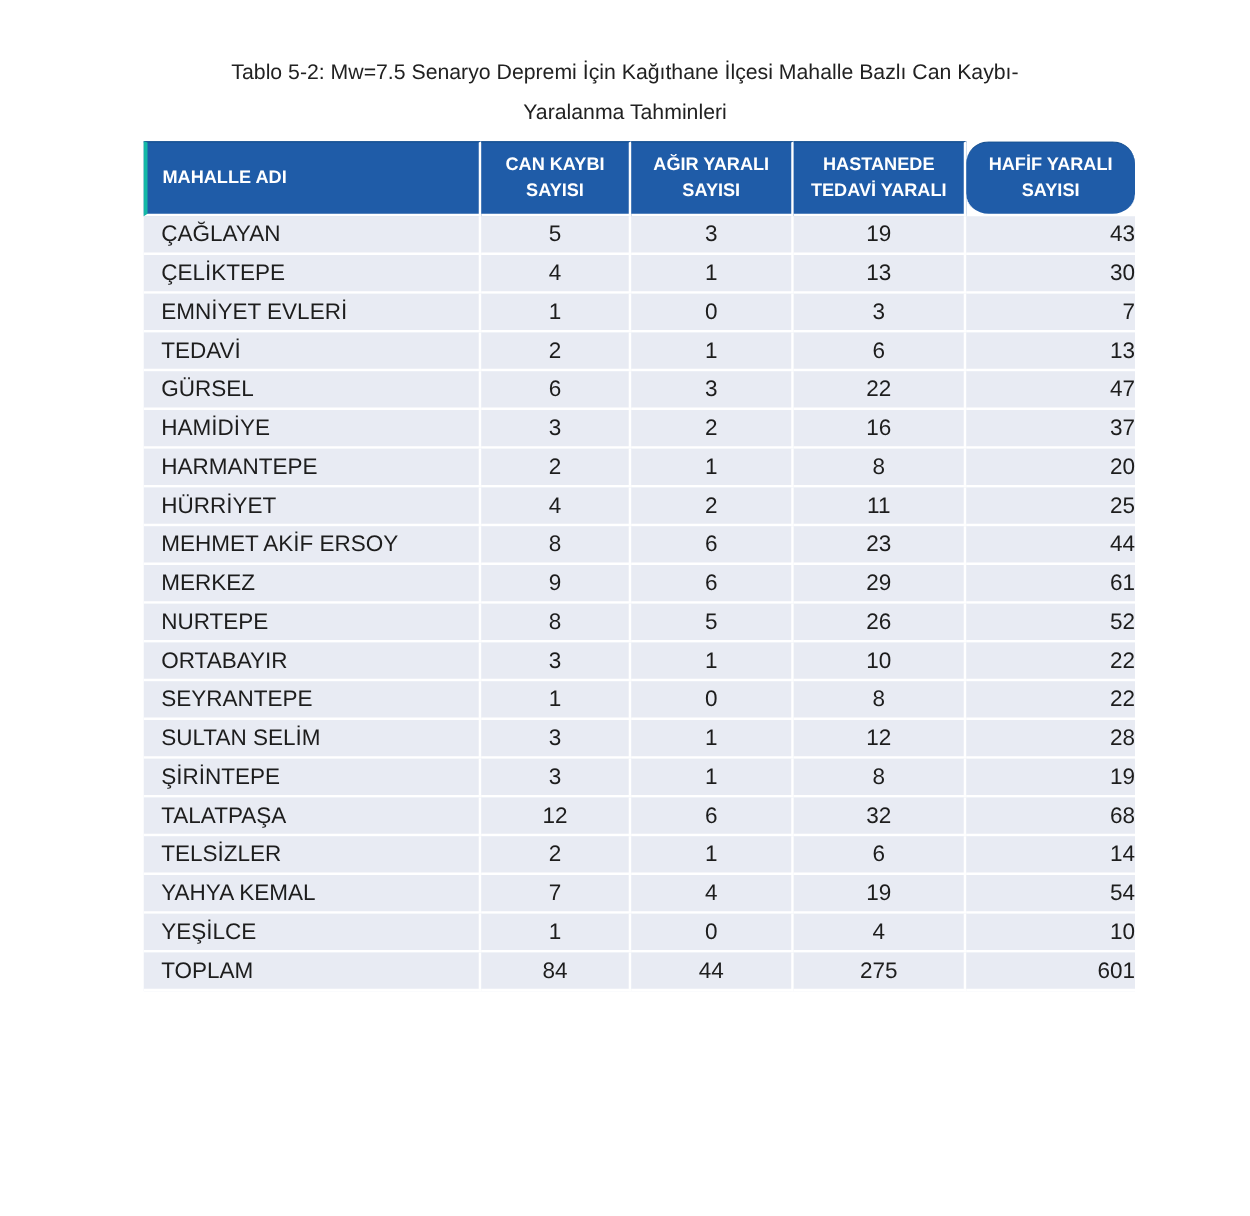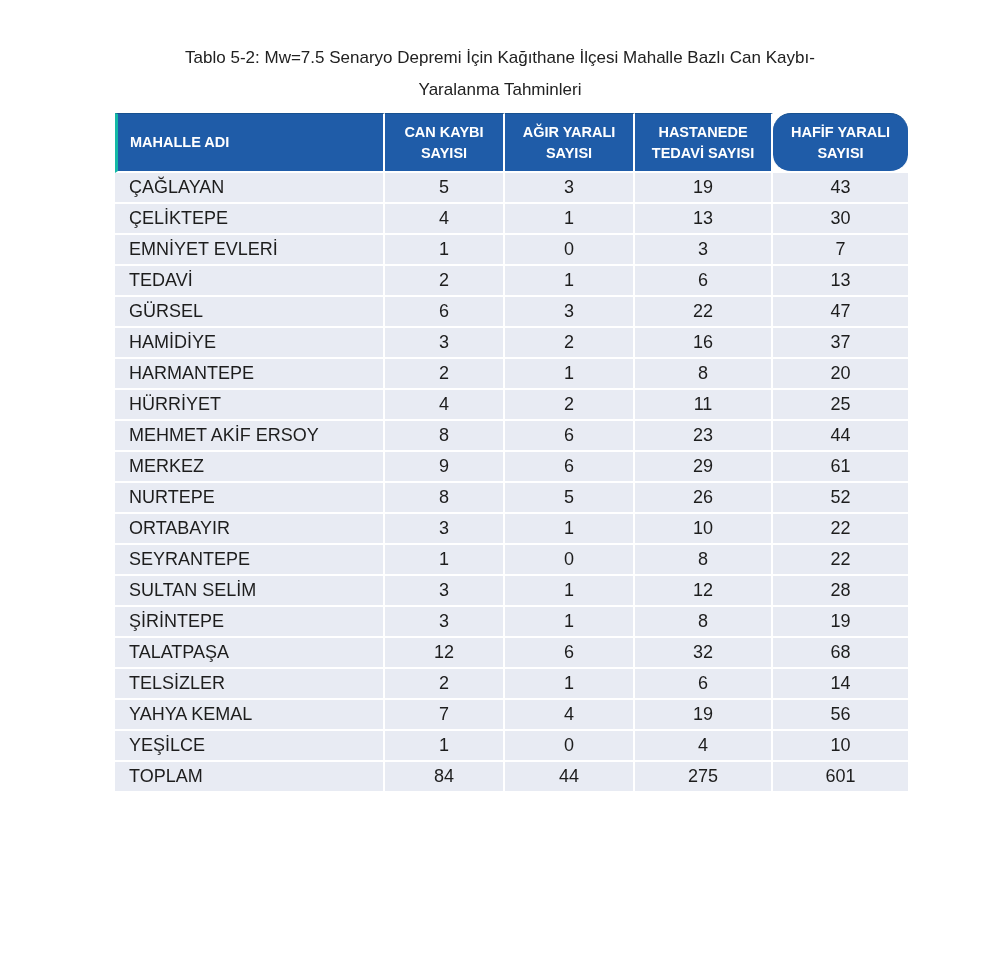--- a/index.html
+++ b/index.html
@@ -56,21 +56,21 @@
     background: var(--row-bg, #e8ebf3);
     height: 29px;
     font-size: 18px;
     color: var(--body-text, #1d1d1d);
     text-align: center;
     vertical-align: middle;
     padding: 0;
     border-right: 2px solid var(--separator, #ffffff);
     border-bottom: 2px solid var(--separator, #ffffff);
   }
-  td:last-child { border-right: none; }
+  td:last-child { border-right: none; text-align: right; }
   td.name { text-align: left; padding-left: 14px; }
   tr.total td { font-weight: normal; }
 </style>
 </head>
 <body>
 
 <div class="page">
 
   <div class="caption">
     <span>Tablo 5-2: Mw=7.5 Senaryo Depremi İçin Kağıthane İlçesi Mahalle Bazlı Can Kaybı-</span><br>
@@ -86,21 +86,21 @@
         <col class="c5">
     </colgroup>
     <thead>
       <tr>
           <th>MAHALLE ADI</th>
           <th>CAN KAYBI
 SAYISI</th>
           <th>AĞIR YARALI
 SAYISI</th>
           <th>HASTANEDE
-TEDAVİ SAYISI</th>
+TEDAVİ YARALI</th>
           <th>HAFİF YARALI
 SAYISI</th>
         </tr>
     </thead>
     <tbody>
         <tr>
           <td class="name">ÇAĞLAYAN</td>
           <td>5</td>
           <td>3</td>
           <td>19</td>
@@ -216,21 +216,21 @@
           <td>2</td>
           <td>1</td>
           <td>6</td>
           <td>14</td>
         </tr>
         <tr>
           <td class="name">YAHYA KEMAL</td>
           <td>7</td>
           <td>4</td>
           <td>19</td>
-          <td>56</td>
+          <td>54</td>
         </tr>
         <tr>
           <td class="name">YEŞİLCE</td>
           <td>1</td>
           <td>0</td>
           <td>4</td>
           <td>10</td>
         </tr>
         <tr class="total">
           <td class="name">TOPLAM</td>

